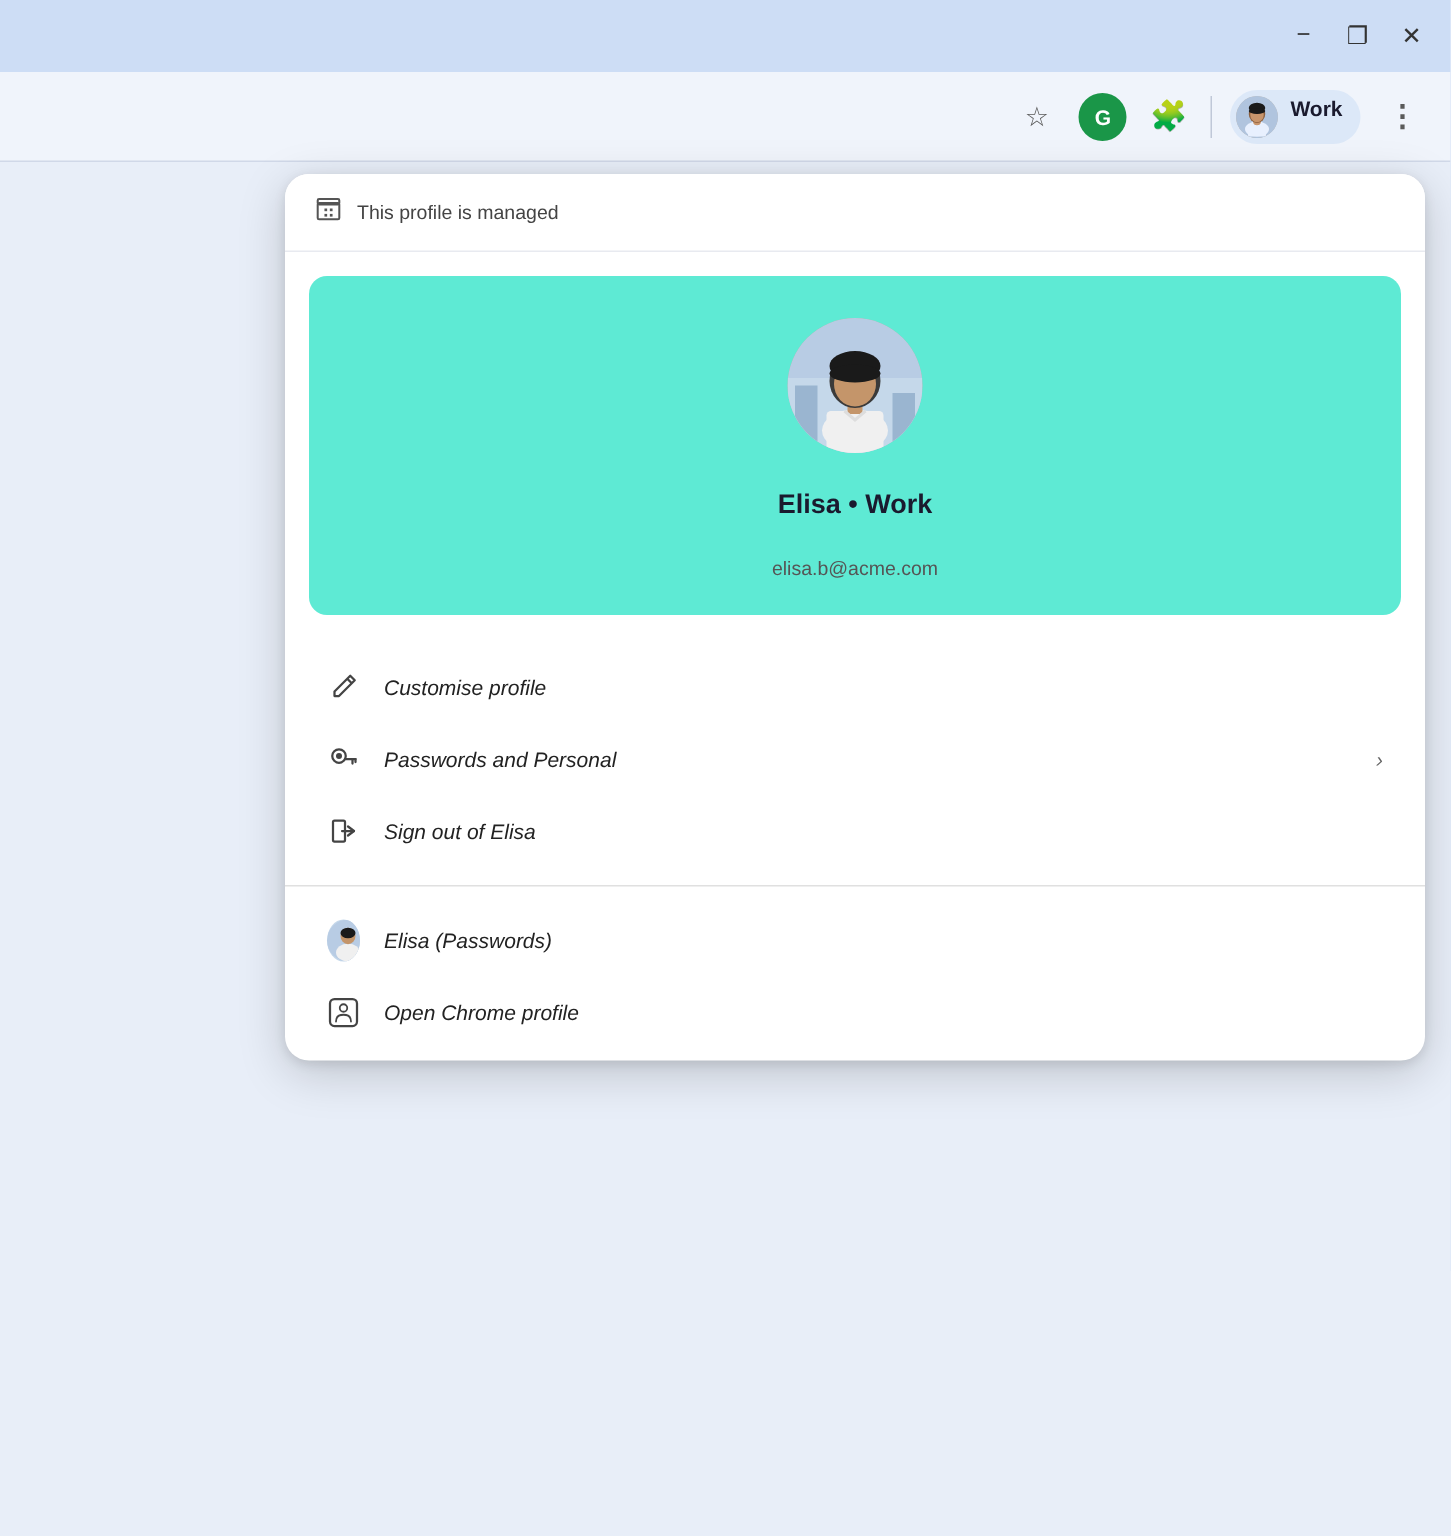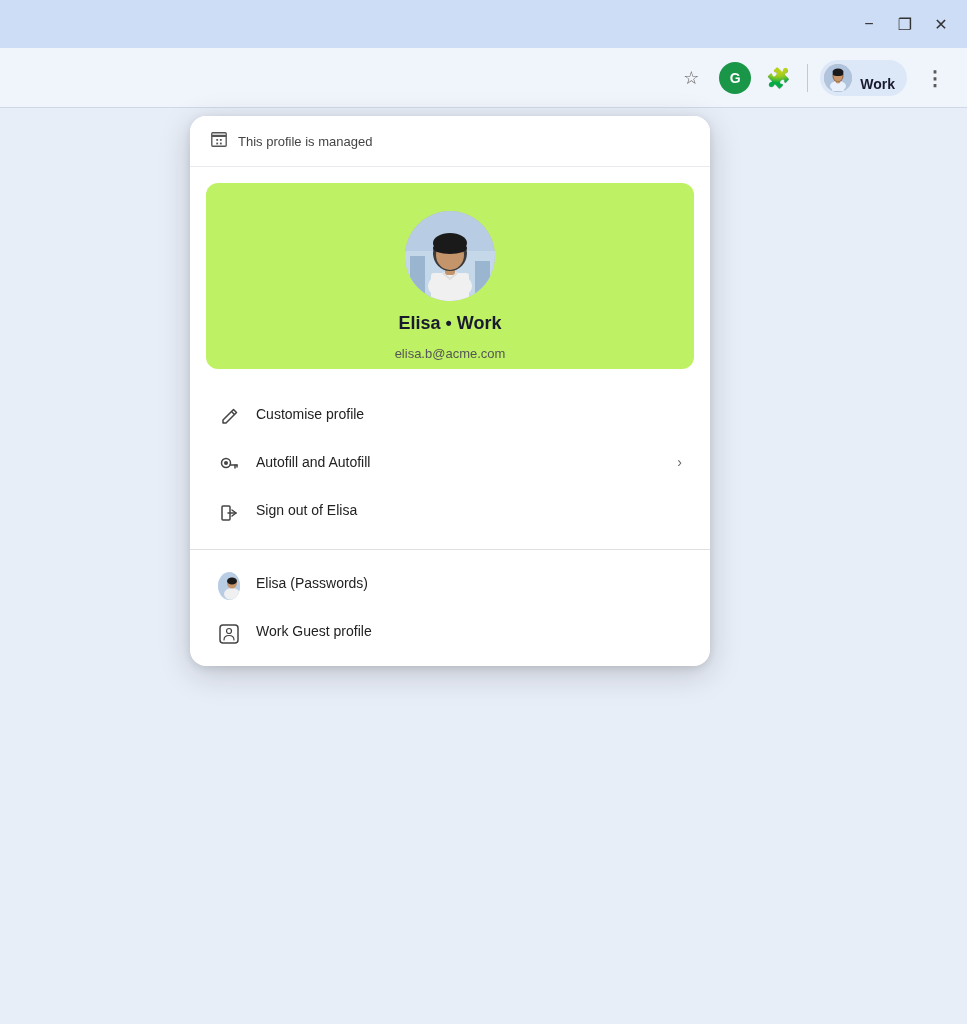--- a/index.html
+++ b/index.html
@@ -58,21 +58,21 @@
       font-size: 18px;
       color: #5a5a5a;
     }
     .toolbar-separator {
       width: 1px;
       height: 28px;
       background: #c0c8d8;
     }
     .profile-btn {
       display: flex;
-      align-items: flex-end;
+      align-items: flex-start;
       gap: 8px;
       background: #dce8f8;
       border-radius: 20px;
       padding: 4px 12px 4px 4px;
       cursor: pointer;
       border: none;
     }
     .profile-avatar-small {
       width: 28px;
       height: 28px;
@@ -108,21 +108,21 @@
       height: calc(1024px - 108px);
       background: #e8eef8;
       position: relative;
     }
 
     
     .dropdown-panel {
       position: absolute;
       top: 8px;
       left: 190px;
-      width: 520px;
+      width: 760px;
       background: white;
       border-radius: 16px;
       box-shadow: 0 8px 32px rgba(0,0,0,0.18), 0 2px 8px rgba(0,0,0,0.10);
       overflow: hidden;
       z-index: 100;
     }
 
     
     .managed-notice {
       background: white;
@@ -136,28 +136,28 @@
       font-size: 13px;
       color: #444;
     }
     .managed-icon {
       font-size: 16px;
       color: #555;
     }
 
     
     .profile-card {
-      background: #bef264;
+      background: #5eead4;
       margin: 16px;
       border-radius: 12px;
-      padding: 28px 20px 8px;
+      padding: 28px 20px 24px;
       display: flex;
       flex-direction: column;
       align-items: center;
-      gap: 12px;
+      gap: 24px;
     }
     .profile-avatar-large {
       width: 90px;
       height: 90px;
       border-radius: 50%;
       overflow: hidden;
       background: #bbb;
       display: flex;
       align-items: center;
       justify-content: center;
@@ -171,26 +171,28 @@
       font-size: 13px;
       color: #555;
     }
 
     
     .menu-section {
       padding: 8px 0;
     }
     .menu-item {
       display: flex;
+      align-items: center;
       gap: 16px;
       padding: 13px 28px;
       cursor: pointer;
       font-size: 14px;
       color: #222;
       position: relative;
+      font-style: italic;
     }
     .menu-item-icon {
       width: 22px;
       height: 22px;
       display: flex;
       align-items: center;
       justify-content: center;
       font-size: 18px;
       color: #444;
     }
@@ -320,21 +322,21 @@
       <div class="menu-item">
         <div class="menu-item-icon">
           <svg width="22" height="22" viewBox="0 0 22 22" fill="none" xmlns="http://www.w3.org/2000/svg">
             <circle cx="8" cy="9" r="4.5" stroke="#444" stroke-width="1.5" fill="none"></circle>
             <circle cx="8" cy="9" r="2" fill="#444"></circle>
             <path d="M12 11L19 11" stroke="#444" stroke-width="1.5" stroke-linecap="round"></path>
             <path d="M17 11V14" stroke="#444" stroke-width="1.5" stroke-linecap="round"></path>
             <path d="M19 11V13" stroke="#444" stroke-width="1.5" stroke-linecap="round"></path>
           </svg>
         </div>
-        <span class="menu-item-label">Autofill and Autofill</span>
+        <span class="menu-item-label">Passwords and Personal</span>
         <span class="menu-item-chevron">›</span>
       </div>
 
       <div class="menu-item">
         <div class="menu-item-icon">
           <svg width="20" height="20" viewBox="0 0 20 20" fill="none" xmlns="http://www.w3.org/2000/svg">
             <rect x="3" y="3" width="8" height="14" rx="1" stroke="#444" stroke-width="1.5" fill="none"></rect>
             <path d="M13 7L17 10L13 13" stroke="#444" stroke-width="1.5" stroke-linecap="round" stroke-linejoin="round"></path>
             <path d="M9 10H17" stroke="#444" stroke-width="1.5" stroke-linecap="round"></path>
           </svg>
@@ -364,18 +366,18 @@
 
       <div class="menu-item">
         <div class="menu-item-icon">
           <svg width="22" height="22" viewBox="0 0 22 22" fill="none" xmlns="http://www.w3.org/2000/svg">
             <rect x="2" y="2" width="18" height="18" rx="3" stroke="#444" stroke-width="1.5" fill="none"></rect>
 
             <circle cx="11" cy="8" r="2.5" stroke="#444" stroke-width="1.2" fill="none"></circle>
             <path d="M6 17c0-3 2-4.5 5-4.5s5 1.5 5 4.5" stroke="#444" stroke-width="1.2" stroke-linecap="round" fill="none"></path>
           </svg>
         </div>
-        <span class="menu-item-label">Work Guest profile</span>
+        <span class="menu-item-label">Open Chrome profile</span>
       </div>
     </div>
 
   </div>
 </div>
 
 </body></html>

